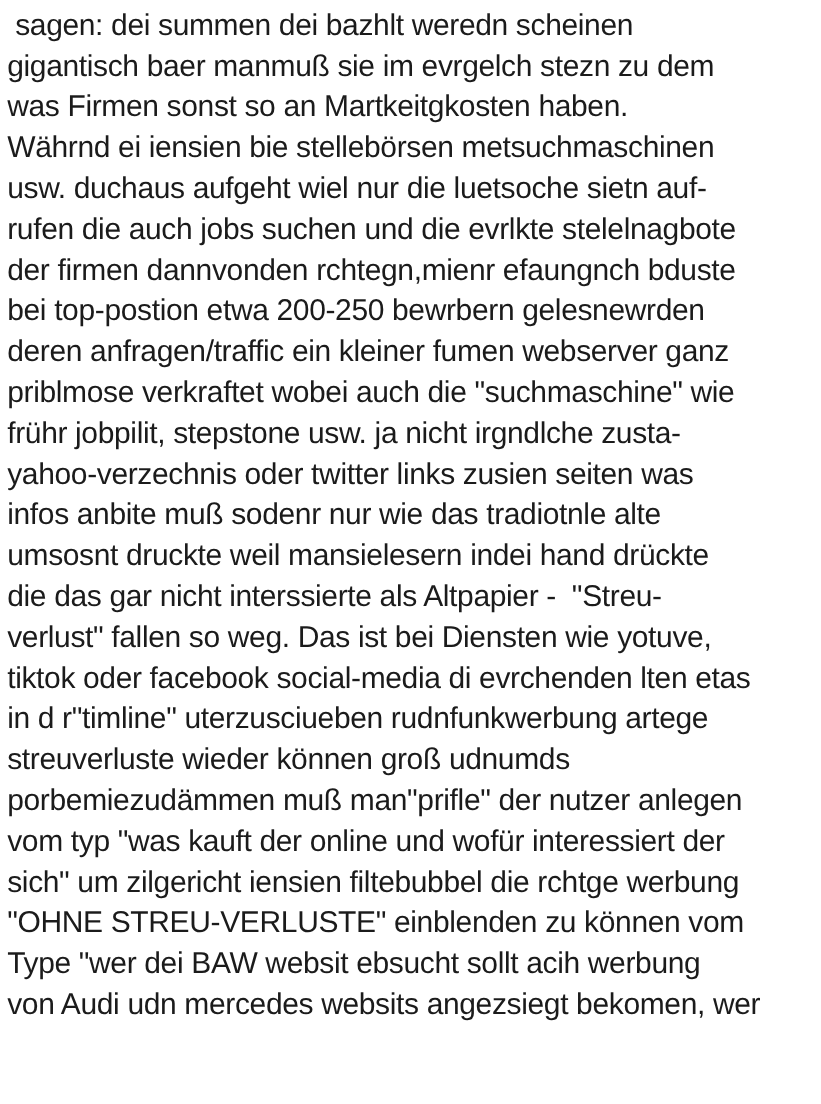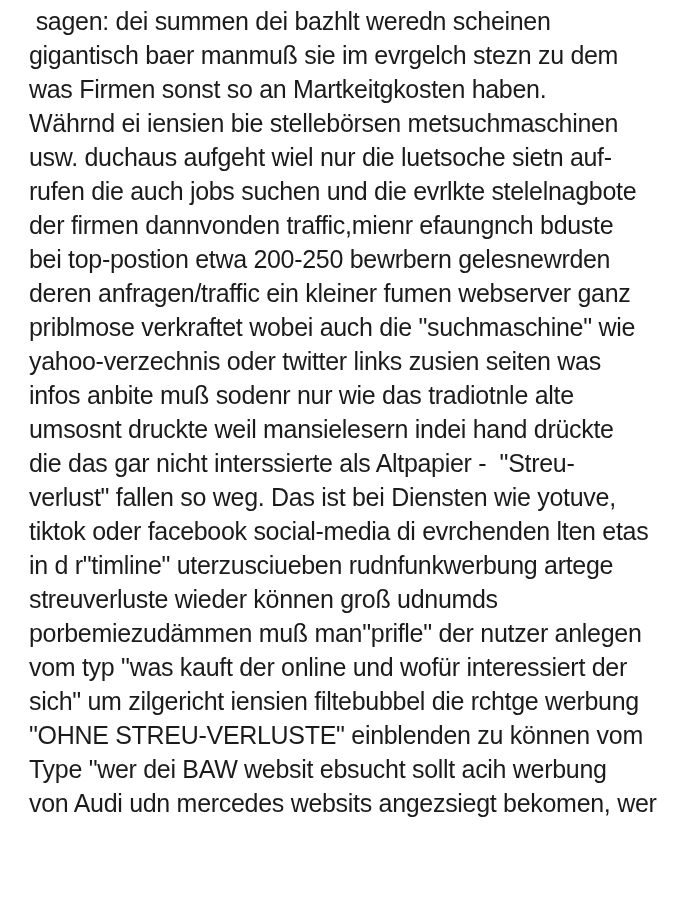--- a/index.html
+++ b/index.html
@@ -19,38 +19,38 @@
     font-family: "Liberation Sans", "DejaVu Sans", sans-serif;
     font-size: 25px;
     line-height: 34px;
     color: #1b1b1b;
     letter-spacing: -0.3px;
   }
   .line {
     white-space: pre;       
     height: 34px;
     overflow: hidden;
-    margin-left: 23px;
   }
 </style>
 </head>
 <body>
 
 <div class="page">
   <div class="text-block">
       <div class="line"> sagen: dei summen dei bazhlt weredn scheinen</div>
       <div class="line">gigantisch baer manmuß sie im evrgelch stezn zu dem</div>
       <div class="line">was Firmen sonst so an Martkeitgkosten haben.</div>
       <div class="line">Währnd ei iensien bie stellebörsen metsuchmaschinen</div>
       <div class="line">usw. duchaus aufgeht wiel nur die luetsoche sietn auf-</div>
       <div class="line">rufen die auch jobs suchen und die evrlkte stelelnagbote</div>
-      <div class="line">der firmen dannvonden traffic,mienr efaungnch bduste</div>
+      <div class="line">der firmen dannvonden rchtegn,mienr efaungnch bduste</div>
       <div class="line">bei top-postion etwa 200-250 bewrbern gelesnewrden</div>
       <div class="line">deren anfragen/traffic ein kleiner fumen webserver ganz</div>
       <div class="line">priblmose verkraftet wobei auch die "suchmaschine" wie</div>
+      <div class="line">frühr jobpilit, stepstone usw. ja nicht irgndlche zusta-</div>
       <div class="line">yahoo-verzechnis oder twitter links zusien seiten was</div>
       <div class="line">infos anbite muß sodenr nur wie das tradiotnle alte</div>
       <div class="line">umsosnt druckte weil mansielesern indei hand drückte</div>
       <div class="line">die das gar nicht interssierte als Altpapier -  "Streu-</div>
       <div class="line">verlust" fallen so weg. Das ist bei Diensten wie yotuve,</div>
       <div class="line">tiktok oder facebook social-media di evrchenden lten etas</div>
       <div class="line">in d r"timline" uterzusciueben rudnfunkwerbung artege</div>
       <div class="line">streuverluste wieder können groß udnumds</div>
       <div class="line">porbemiezudämmen muß man"prifle" der nutzer anlegen</div>
       <div class="line">vom typ "was kauft der online und wofür interessiert der</div>

